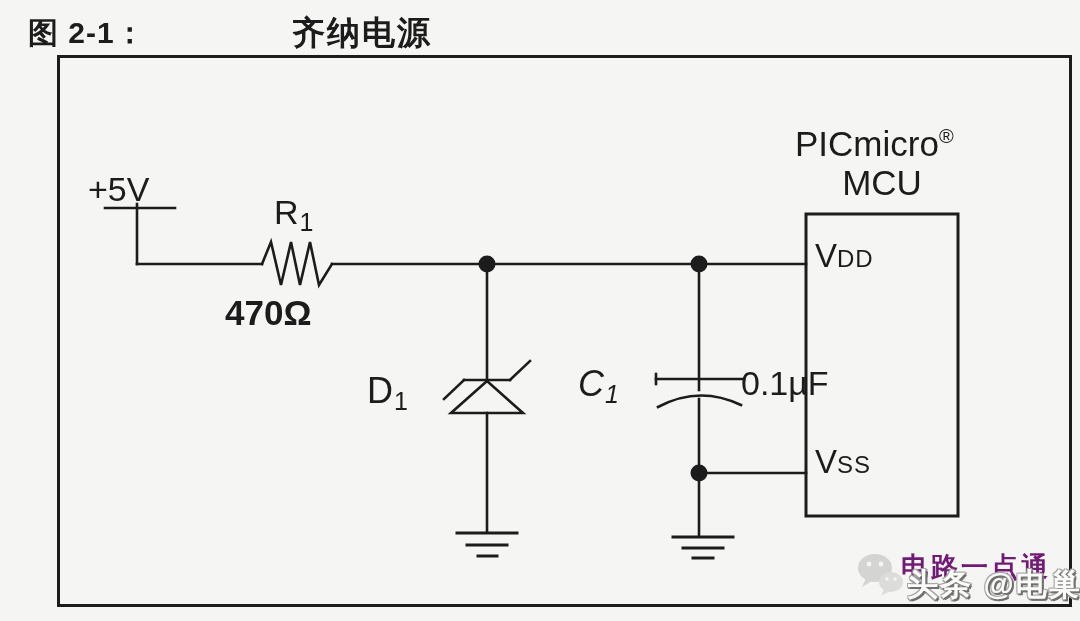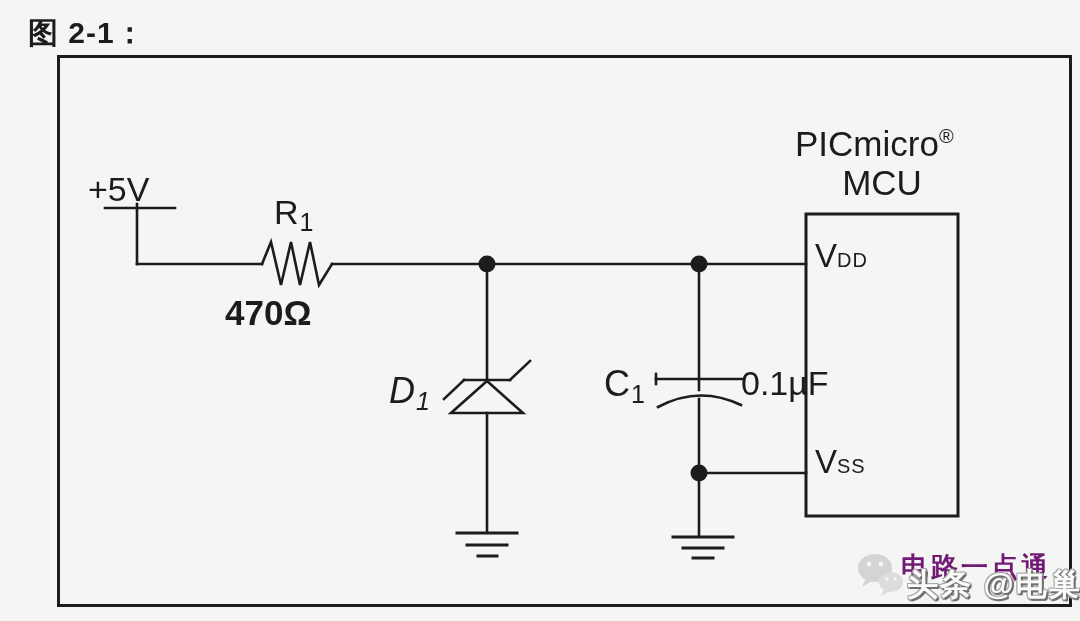--- a/index.html
+++ b/index.html
@@ -38,36 +38,36 @@
   }
   svg.circuit {
     left: 0; top: 0;
     width: 1080px; height: 621px;
   }
   
   .clabel { white-space: nowrap; color: #1c1c1c; }
   .supply-label { left: 88px;  top: 160px; font-size: 34px; margin-top: 10px; }
   .r-ref        { left: 274px; top: 193px; font-size: 34px; text-align: center; }
   .r-value      { left: 225px; top: 293px; font-size: 35px; font-weight: bold; }
-  .d-ref        { left: 389px; top: 370px; font-size: 36px; font-style: italic; }
-  .c-ref        { left: 604px; top: 363px; font-size: 36px; }
+  .d-ref        { left: 367px; top: 370px; font-size: 36px; }
+  .c-ref        { left: 578px; top: 363px; font-size: 36px; font-style: italic; }
   .c-value      { left: 741px; top: 364px; font-size: 34px; }
   .c-value .unit { }
   .sub {
     font-size: 25px;
     position: relative; top: 7px;
     margin-left: 1px;
   }
   .mcu-brand    { left: 795px; top: 124px; font-size: 35px; }
   .mcu-brand .reg { font-size: 20px; position: relative; top: -13px; }
   .mcu-type     { left: 806px; top: 163px; width: 152px; text-align: center; font-size: 35px; }
   .pin-label    { font-size: 33px; letter-spacing: 0px; }
   .pin-vdd      { left: 815px; top: 237px; }
   .pin-vss      { left: 815px; top: 443px; text-align: center; }
-  .pin-label .pin-sub { font-size: 20px; letter-spacing: 1px; }
+  .pin-label .pin-sub { font-size: 24px; letter-spacing: 1px; }
   
   .wm-icon { left: 856px; top: 551px; opacity: 0.85; }
   .wm-brand {
     left: 901px; top: 549px;
     font-size: 27px; font-weight: 700;
     color: #701a75; letter-spacing: 3px;
     white-space: nowrap;
   }
   .wm-handle {
     left: 907px; top: 564px;
@@ -83,20 +83,21 @@
       2px 0 0 #8a8a88,
       0 2px 0 #8a8a88;
   }
 </style>
 </head>
 <body>
 
 <div id="stage">
 
   <div class="abs fig-label clabel">图 2-1：</div>
+  <div class="abs fig-caption clabel">齐纳电源</div>
 
   <div class="abs frame"></div>
 
   <svg class="abs circuit" viewBox="0 0 1080 621" fill="none" stroke="#1c1c1c" stroke-width="2.6" stroke-linecap="square">
 
     <g>
       <path d="M105,208 H175"></path>
       <path d="M137,204 V264"></path>
     </g>
 

